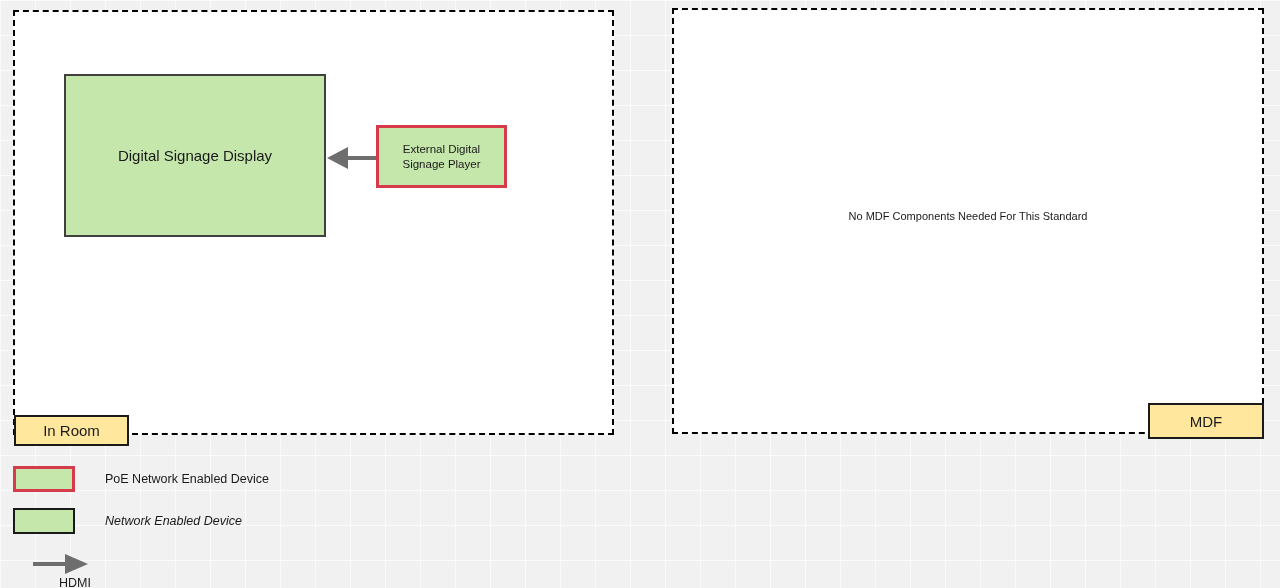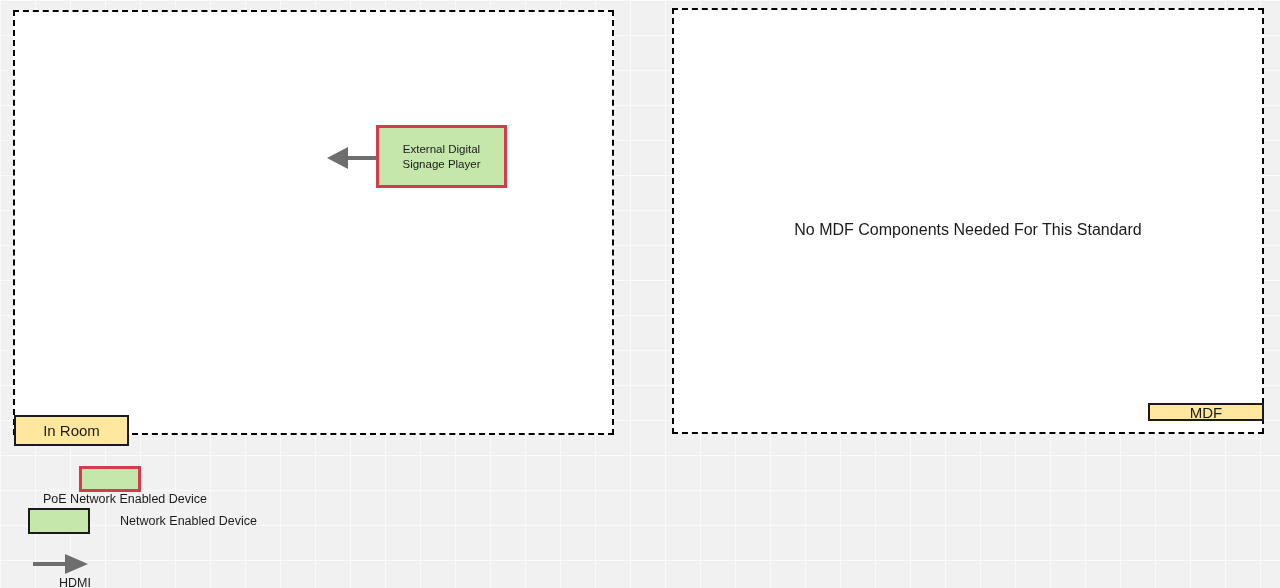--- a/index.html
+++ b/index.html
@@ -42,21 +42,21 @@
     background: var(--label-yellow-fill);
     border: 2px solid var(--text-dark);
     display: flex;
     align-items: center;
     justify-content: center;
     font-size: 15px;
     color: var(--text-dark);
     z-index: 3;
   }
   .tag-in-room { left: 14px;  top: 415px; width: 115px; height: 31px; }
-  .tag-mdf     { left: 1148px; top: 403px; width: 116px; height: 18px; }
+  .tag-mdf     { left: 1148px; top: 403px; width: 116px; height: 36px; }
   .shape {
     position: absolute;
     background: var(--shape-green-fill);
     display: flex;
     align-items: center;
     justify-content: center;
     text-align: center;
     color: var(--text-dark);
     z-index: 2;
   }
@@ -76,37 +76,36 @@
     position: absolute;
     left: 326px; top: 145px;
     width: 52px; height: 26px;
     z-index: 2;
   }
   .mdf-note {
     position: absolute;
     left: 674px; top: 210px;
     width: 588px;
     text-align: center;
-    font-size: 16px;
+    font-size: 11px;
     color: var(--text-dark);
     z-index: 2;
-    margin-top: 11px;
   }
   .legend {
     position: absolute;
     left: 13px; top: 462px;
     width: 400px;
   }
   .legend-row {
     position: absolute;
     display: flex;
     align-items: center;
   }
-  .legend-row-0 { left: 0; top: 4px; flex-direction: column; }
-  .legend-row-1 { left: 15px; top: 46px; }
+  .legend-row-0 { left: 0; top: 4px; }
+  .legend-row-1 { left: 0; top: 46px; font-style: italic; }
   .legend-row-2 { left: 16px; top: 90px; flex-direction: column; }
   .legend-swatch {
     width: 62px; height: 26px;
     background: var(--shape-green-fill);
     flex: 0 0 auto;
   }
   .swatch-poe { border: 3px solid var(--poe-red-stroke); }
   .swatch-network { border: 2px solid var(--text-dark); }
   .legend-arrow-box { width: 62px; height: 24px; flex: 0 0 auto; }
   .legend-label {
@@ -119,20 +118,23 @@
 </head>
 <body>
 
 <div class="canvas">
 
   <div class="zone zone-in-room"></div>
   <div class="zone-tag tag-in-room">
     <span>In Room</span>
   </div>
 
+  <div class="shape shape-display">
+    <span>Digital Signage Display</span>
+  </div>
 
   <svg class="connector" viewBox="0 0 52 26">
     <line x1="20" y1="13" x2="52" y2="13" style="stroke: var(--arrow-gray); stroke-width: 4;"></line>
     <polygon points="1,13 22,2 22,24" style="fill: var(--arrow-gray);"></polygon>
   </svg>
 
   <div class="shape shape-player">
     <span>External Digital Signage Player</span>
   </div>
 

